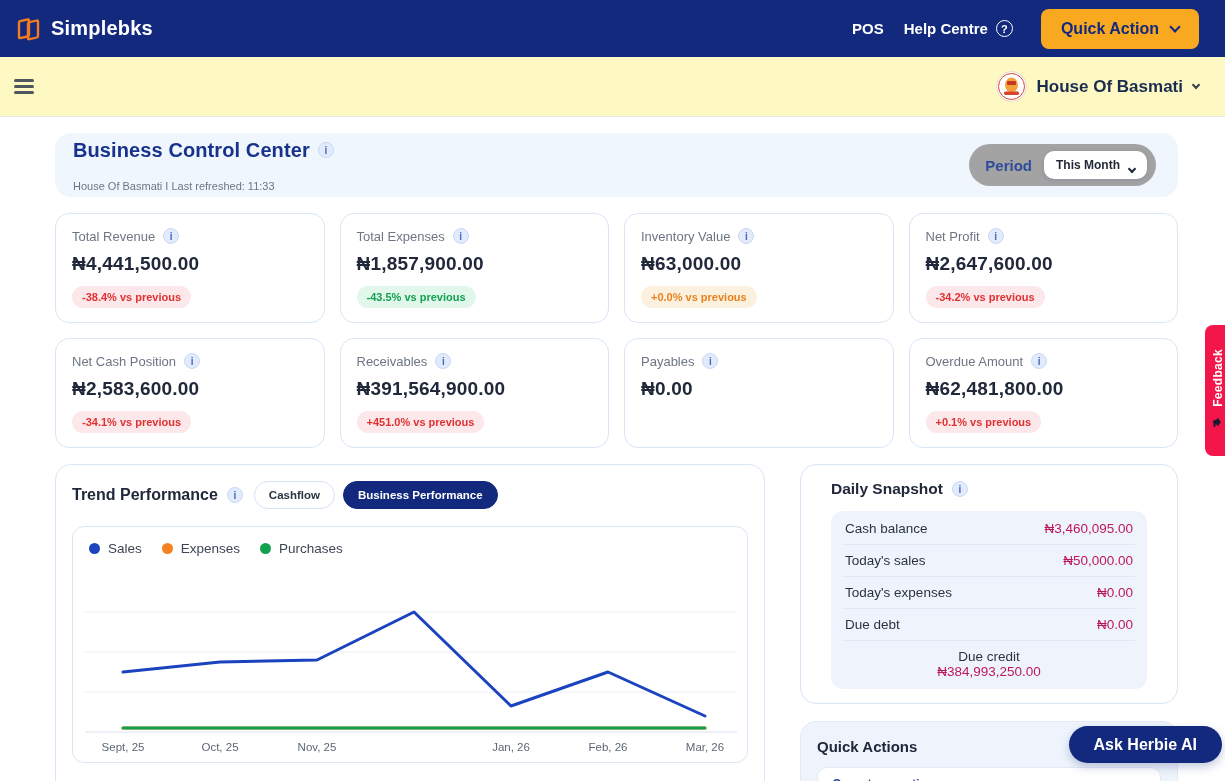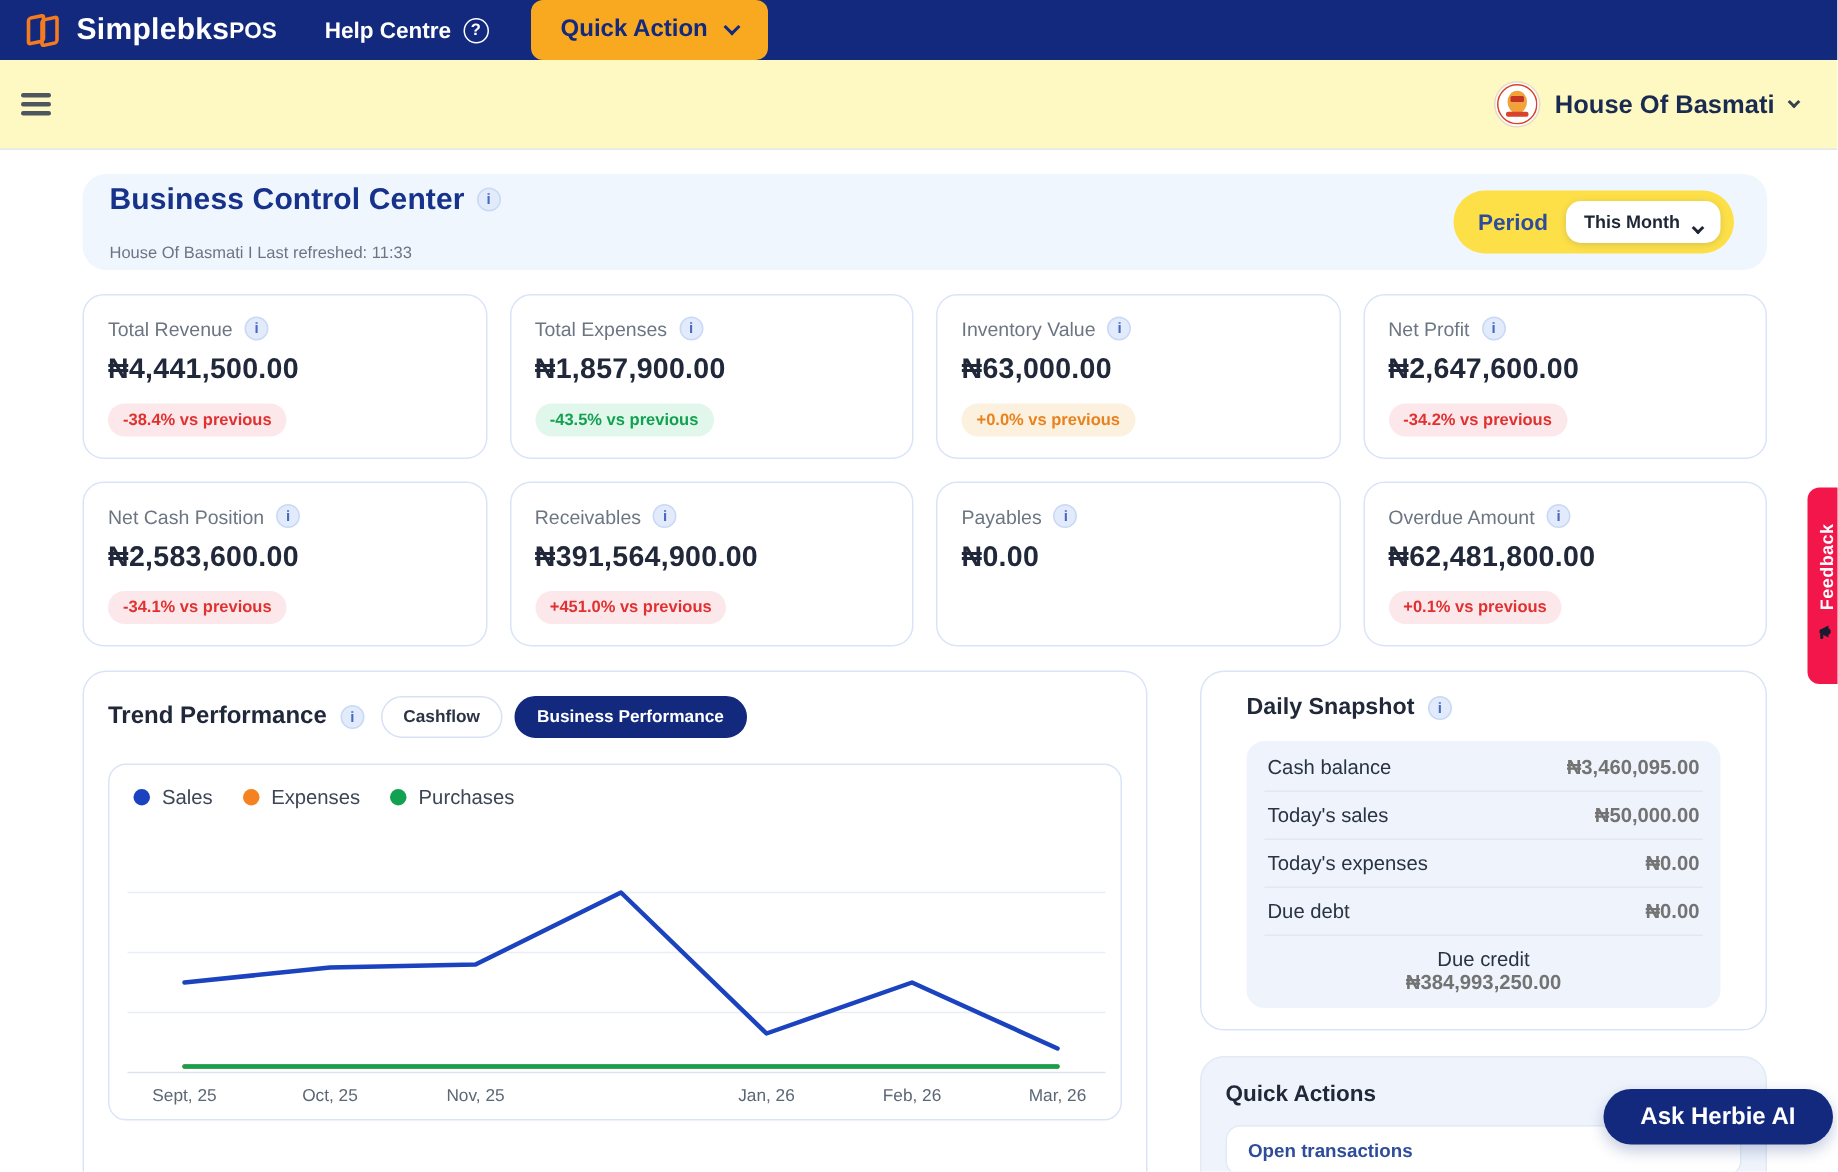--- a/index.html
+++ b/index.html
@@ -2,21 +2,21 @@
 <html><head>
 <meta charset="utf-8">
 <style>
   * { box-sizing: border-box; margin: 0; padding: 0; }
   html,body { width:1225px; height:781px; }
   body {
     font-family: "Liberation Sans", "DejaVu Sans", sans-serif;
     background:#ffffff; color:#232B3A; overflow:hidden; position:relative;
   }
   
-  .navbar { height:40px; background:#12297D; display:flex; align-items:center; justify-content:flex-start; padding:0 26px 0 16px; }
+  .navbar { height:57px; background:#12297D; display:flex; align-items:center; justify-content:space-between; padding:0 26px 0 16px; }
   .brand { display:flex; align-items:center; gap:9px; }
   .brand-text { color:#fff; font-size:20px; font-weight:bold; letter-spacing:.2px; }
   .nav-right { display:flex; align-items:center; gap:28px; }
   .nav-link { color:#fff; font-size:15px; font-weight:600; display:flex; align-items:center; gap:8px; cursor:pointer; }
   .help-circle { width:17px; height:17px; border-radius:50%; border:1.5px solid #fff; color:#fff; font-size:11px; font-weight:bold; display:flex; align-items:center; justify-content:center; }
   .quick-action { background:#F8A91F; border:none; border-radius:8px; padding:11px 20px; font-size:16px; font-weight:bold; color:#12297D; display:flex; align-items:center; gap:12px; cursor:pointer; font-family:inherit; }
   .chev { display:inline-block; width:8px; height:8px; border-right:2.4px solid currentColor; border-bottom:2.4px solid currentColor; transform:rotate(45deg); margin-top:-4px; }
   .chev-sm { width:6px; height:6px; border-width:2px; margin-top:-3px; }
   
   .toolbar { height:60px; background:#fef9c3; border-bottom:1px solid #E1E8F2; display:flex; align-items:center; justify-content:space-between; padding:0 26px 0 14px; }
@@ -26,21 +26,21 @@
   .avatar { width:31px; height:31px; border-radius:50%; background:#fff; border:1px solid #E8D9C8; display:flex; align-items:center; justify-content:center; overflow:hidden; }
   .biz-name { font-size:17px; font-weight:bold; }
   .biz-switcher .chev { color:#39414F; }
   
   .main { padding:16px 47px 0 55px; }
   .header-card { background:#F0F6FE; border-radius:16px; height:64px; display:flex; align-items:center; justify-content:space-between; padding:0 22px 0 18px; width:1123px; }
   .hc-left .title-row { display:flex; align-items:center; gap:8px; }
   .page-title { font-size:20px; font-weight:bold; color:#17328A; letter-spacing:.1px; }
   .subtitle { font-size:11px; color:#6C7683; margin-top:18px; }
   .info-icon { width:16px; height:16px; border-radius:50%; background:#E2EBFB; border:1px solid #C9D9F5; color:#4A67C0; font-size:10px; font-weight:bold; display:inline-flex; align-items:center; justify-content:center; flex:0 0 auto; cursor:pointer; }
-  .period-pill { background:#fde047; border-radius:999px; padding:7px 9px 7px 16px; display:flex; align-items:center; gap:12px; }
+  .period-pill { background:#a3a3a3; border-radius:999px; padding:7px 9px 7px 16px; display:flex; align-items:center; gap:12px; }
   .period-label { color:#2F4C9B; font-size:15px; font-weight:bold; }
   .period-select { background:#fff; border-radius:10px; box-shadow:0 1px 5px rgba(40,60,120,.18); padding:7px 12px; display:flex; align-items:flex-end; gap:9px; font-size:12px; font-weight:600; color:#1F2736; cursor:pointer; }
   
   .kpi-grid { width:1123px; display:grid; grid-template-columns:repeat(4,1fr); gap:15px; margin-top:16px; }
   .kpi-card { background:#fff; border:1px solid #D9E5F7; border-radius:14px; padding:14px 16px; min-height:104px; }
   .kpi-label-row { display:flex; align-items:center; gap:8px; }
   .kpi-label { font-size:13px; color:#6C7683; }
   .kpi-value { font-size:19px; font-weight:bold; color:#20283A; margin-top:9px; letter-spacing:.2px; }
   .kpi-badge { display:inline-block; margin-top:11px; font-size:11px; font-weight:bold; padding:5px 10px; border-radius:999px; }
   .badge-red { background:#FCE8EA; color:#E03131; }
@@ -59,21 +59,21 @@
   .legend-dot { width:11px; height:11px; border-radius:50%; }
   
   .right-col { width:378px; display:flex; flex-direction:column; gap:17px; }
   .snapshot-card { background:#fff; border:1px solid #D9E5F7; border-radius:16px; padding:15px 30px 14px; }
   .snap-head { display:flex; align-items:center; gap:9px; }
   .snap-title { font-size:15.5px; font-weight:bold; color:#20283A; }
   .snap-table { margin-top:13px; background:#EFF4FC; border-radius:12px; padding:2px 12px; }
   .snap-row { display:flex; align-items:center; justify-content:space-between; padding:8px 2px; border-bottom:1px solid #DFE8F4; min-height:29px; }
   .snap-row:last-child { border-bottom:none;flex-direction:column; }
   .snap-label { font-size:13.5px; color:#2A3342; }
-  .snap-value { font-size:13.5px; font-weight:bold; color:#737373; }
+  .snap-value { font-size:13.5px; font-weight:normal; color:#be185d; }
   .qa-card { background:#EFF4FC; border:1px solid #E2EAF6; border-radius:16px; padding:16px; height:120px; overflow:hidden; }
   .qa-title { font-size:15px; font-weight:bold; color:#20283A; }
   .qa-row { margin-top:12px; background:#fff; border:1px solid #E2EAF6; border-radius:10px; padding:9px 14px; font-size:12.5px; font-weight:bold; color:#2F4C9B; cursor:pointer; }
   
   .feedback-tab { position:absolute; right:-6px; top:325px; width:26px; height:131px; background:#F2164B; border-radius:8px 0 0 8px; display:flex; flex-direction:column; align-items:center; justify-content:center; gap:7px; cursor:pointer; }
   .feedback-text { writing-mode:vertical-rl; transform:rotate(180deg); color:#fff; font-size:12px; font-weight:bold; letter-spacing:.3px; }
   .herbie-btn { position:absolute; right:3px; bottom:18px; background:#12297D; color:#fff; border:none; border-radius:999px; padding:0 25px; height:37px; font-size:16px; font-weight:bold; font-family:inherit; cursor:pointer; box-shadow:0 4px 10px rgba(18,41,125,.25); }
 </style>
 </head>
 <body>
@@ -82,21 +82,21 @@
   <div class="brand">
     <span>
       <svg width="26" height="30" viewBox="0 0 26 30">
         <rect x="3" y="6" width="10" height="17" rx="1.5" fill="none" stroke="#F47B20" stroke-width="2.4" transform="skewY(-12) translate(0,4)"></rect>
         <rect x="12" y="5" width="10" height="17" rx="1.5" fill="none" stroke="#F47B20" stroke-width="2.4" transform="skewY(-12) translate(0,8)"></rect>
       </svg>
     </span>
     <span class="brand-text">Simplebks</span>
   </div>
   <div class="nav-right">
-    <div id="nav-links" style="display:flex;align-items:center;gap:32px;">
+    <div id="nav-links" style="display:flex;align-items:center;gap:20px;">
         <span class="nav-link">
           <span>POS</span>
         </span>
         <span class="nav-link">
           <span>Help Centre</span>
           <span class="help-circle">?</span>
         </span>
       </div>
     <button class="quick-action">
       <span>Quick Action</span>

